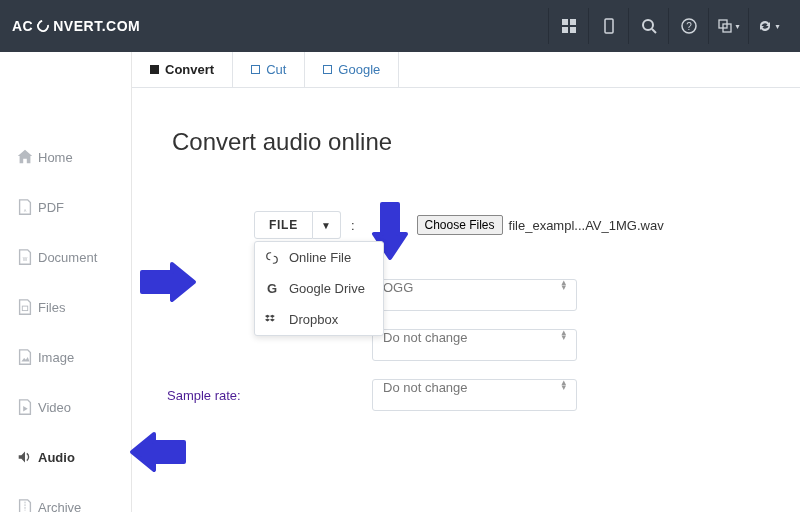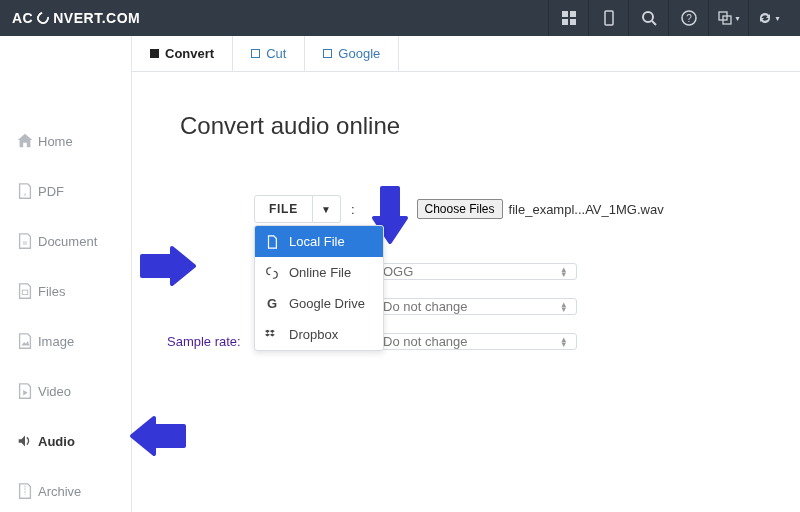--- a/index.html
+++ b/index.html
@@ -1,57 +1,57 @@
 <!DOCTYPE html>
 <html><head>
 <meta charset="utf-8">
 <style>
   *{box-sizing:border-box;margin:0;padding:0;font-family:"Helvetica Neue",Arial,sans-serif}
   body{width:800px;height:512px;overflow:hidden;background:#fff;font-size:13px;color:#333}
   
-  .navbar{height:36px;background:#323a45;display:flex;align-items:center;padding:0 12px}
+  .navbar{height:52px;background:#323a45;display:flex;align-items:center;padding:0 12px}
   .brand{color:#fff;font-weight:700;letter-spacing:.5px;font-size:14px;display:flex;align-items:center;gap:2px}
   .brand .ring{display:inline-block;width:12px;height:12px;border:2px solid #fff;border-radius:50%;border-top-color:transparent;transform:rotate(35deg);margin:0 2px}
   .nav-right{margin-left:auto;display:flex}
   .nav-btn{width:40px;height:36px;display:flex;align-items:center;justify-content:center;color:#cfd4da;border-left:1px solid #272e38;cursor:pointer}
   .nav-btn svg{width:16px;height:16px;fill:#cfd4da}
   
   .wrap{display:flex;height:calc(100% - 36px)}
   .sidebar{width:132px;background:#fff;border-right:1px solid #e6e6e6;padding-top:80px}
   .side-item{display:flex;align-items:center;gap:4px;height:50px;padding:0 16px;color:#8a8f96;cursor:pointer;font-size:13px}
   .side-item.active{color:#333;font-weight:600}
   .side-item svg{width:18px;height:18px;fill:#b7bbc1}
   .side-item.active svg{fill:#555}
   
   .main{flex:1;position:relative}
   .tabs{height:36px;border-bottom:1px solid #e1e4e8;display:flex}
   .tab{display:flex;align-items:center;gap:6px;height:100%;padding:0 18px;border-right:1px solid #e1e4e8;color:#3b7ab5;font-size:13px;cursor:pointer}
   .tab .box{width:9px;height:9px;border:1px solid currentColor}
   .tab.active{color:#222;font-weight:700}
   .tab.active .box{background:#222;border-color:#222}
   .content{padding:40px 40px 0 40px}
-  h1{font-weight:400;font-size:24px;color:#333;margin-bottom:55px;margin-left:8px}
+  h1{font-weight:400;font-size:24px;color:#333;margin-bottom:55px;}
   .row{display:flex;align-items:center;margin-bottom:18px}
   .row-label{width:130px;font-size:13px;color:#4c1d95;margin-left:-5px}
   
   .file-combo{display:inline-flex;position:relative}
   .file-main,.file-caret{height:28px;border:1px solid #d8dde3;background:#fff;display:flex;align-items:center;font-size:12px;font-weight:700;letter-spacing:.06em;cursor:pointer}
   .file-main{padding:0 14px;border-radius:3px 0 0 3px}
   .file-caret{width:28px;justify-content:center;border-left:none;border-radius:0 3px 3px 0}
   .colon{margin:0 4px 0 10px}
   
   .dropdown{position:absolute;top:30px;left:0;width:130px;background:#fff;border:1px solid #d8dde3;border-radius:3px;box-shadow:0 2px 6px rgba(0,0,0,.12);overflow:hidden;z-index:5}
   .dd-item{display:flex;align-items:center;gap:10px;padding:8px 10px;font-size:13px;cursor:pointer;color:#444}
   .dd-item.sel{background:#2a7bdc;color:#fff}
   .dd-item svg{width:14px;height:14px;fill:currentColor}
   
   .choose-btn{border:1px solid #888;background:#efefef;padding:2px 7px;font-size:12px;border-radius:2px;cursor:pointer;margin-right:6px}
   .filename{font-size:13px;color:#333}
   
-  .fake-select{height:17px;width:205px;border:1px solid #d8dde3;border-radius:3px;background:#fff;display:flex;align-items:center;padding:0 10px;color:#777;font-size:13px;position:relative;cursor:pointer}
+  .fake-select{height:32px;width:205px;border:1px solid #d8dde3;border-radius:3px;background:#fff;display:flex;padding:0 10px;color:#777;font-size:13px;position:relative;cursor:pointer}
   .fake-select .updown{margin-left:auto;color:#999}
   .upd{display:flex;flex-direction:column;line-height:5px}
   .upd:before{content:"▴";font-size:9px}
   .upd:after{content:"▾";font-size:9px}
   
   .anno{position:absolute;pointer-events:none}
   .anno svg{overflow:visible}
   .anno path,.anno rect{fill:#3436d5;stroke:#3436d5}
 </style>
 </head>
@@ -190,26 +190,20 @@
         <div style="width:82px"></div>
         <div class="file-combo">
           <div class="file-main">
               <span>FILE</span>
             </div>
           <div class="file-caret">
               <span style="font-size:10px">▼</span>
             </div>
 
           <div class="dropdown">
-            <div class="dd-item sel">
-                <svg viewBox="0 0 16 16">
-                  <path d="M4 1h6l3 3v11H4z" fill="none" stroke="currentColor" stroke-width="1.4"></path>
-                </svg>
-                <span>Local File</span>
-              </div>
             <div class="dd-item">
                 <svg viewBox="0 0 16 16">
                   <path d="M6 10a4 4 0 0 1 0-8h1M10 6a4 4 0 0 1 0 8H9" fill="none" stroke="currentColor" stroke-width="1.4"></path>
                 </svg>
                 <span>Online File</span>
               </div>
             <div class="dd-item">
                 <span style="font-weight:700;font-size:13px;width:14px;text-align:center">G</span>
                 <span>Google Drive</span>
               </div>

